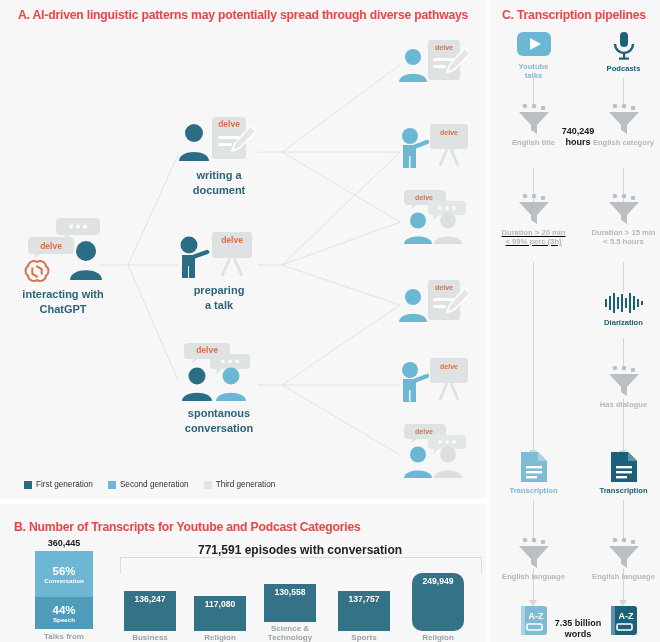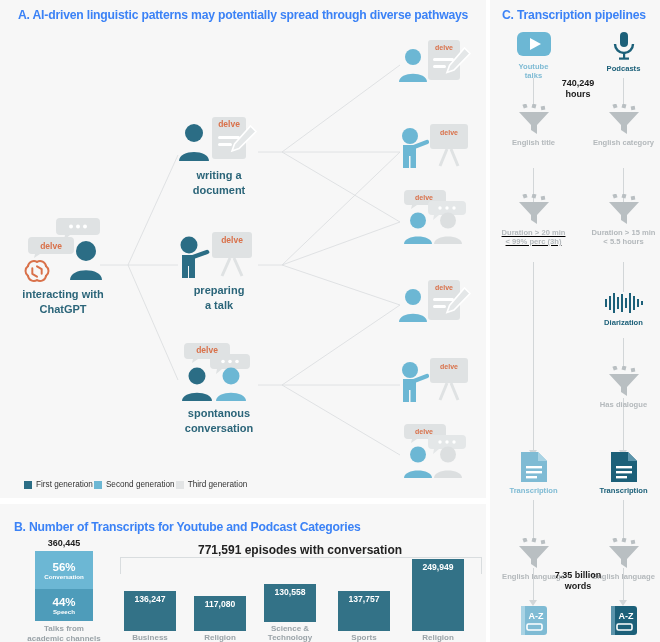--- a/index.html
+++ b/index.html
@@ -9,21 +9,21 @@
     font-family:"Liberation Sans", sans-serif;
     overflow:hidden;
     position:relative;
   }
   
   .panel{position:absolute;background:#f7f7f7;}
   #panel-a{left:0;top:0;width:486px;height:498px;}
   #panel-b{left:0;top:504px;width:486px;height:138px;}
   #panel-c{left:490px;top:0;width:170px;height:642px;background:#f7f7f7;}
   .panel-title{
-    font-size:12.2px;font-weight:bold;color:#3b82f6;
+    font-size:12.2px;font-weight:bold;color:#ef4444;
     letter-spacing:-.2px;
   }
   #a-title{position:absolute;left:18px;top:8px;}
   #b-title{position:absolute;left:14px;top:520px;}
   #c-title{position:absolute;left:502px;top:8px;}
 
   
   #svg-a{position:absolute;left:0;top:0;width:486px;height:498px;}
   .node{position:absolute;text-align:center;}
   .node-label{
@@ -31,21 +31,21 @@
     margin-top:2px;white-space:nowrap;
   }
   .icon-wrap{position:relative;display:inline-block;}
   .delve{
     font-size:8.5px;font-weight:bold;color:#d9714a;
     line-height:9px;
   }
   .delve-sm{font-size:7px;}
 
   
-  #legend-a{position:absolute;left:24px;top:480px;display:flex;align-items:center;gap:1px;}
+  #legend-a{position:absolute;left:24px;top:480px;display:flex;align-items:center;gap:15px;}
   #legend-a .li{display:flex;align-items:center;gap:4px;}
   #legend-a .sw{width:8px;height:8px;display:inline-block;}
   #legend-a .lt{font-size:8.2px;color:#333;}
 
   
   .b-legend{position:absolute;right:8px;top:523px;display:flex;gap:10px;align-items:center;}
   .b-legend .li{display:flex;align-items:center;gap:4px;}
   .b-legend .sw{width:8px;height:8px;display:inline-block;}
   .b-legend .lt{font-size:8.2px;color:#333;}
 
@@ -65,21 +65,21 @@
   #bars{position:absolute;left:120px;top:566px;width:360px;height:76px;}
   .bar-col{position:absolute;bottom:0;width:52px;text-align:center;}
   .bar-rect{position:relative;width:52px;background:#337287;margin:0 auto;}
   .bar-val{position:absolute;left:0;right:0;top:3px;color:#fff;font-size:8.6px;font-weight:bold;}
   .bar-cat{font-size:8px;color:#9aa3a8;font-weight:bold;line-height:9px;margin-top:2px;}
   .c-step{position:absolute;width:85px;text-align:center;}
   .c-lbl{font-size:7.6px;font-weight:bold;line-height:9px;}
   .c-lbl.gray{color:#b4b9bc;}
   .c-lbl.blue-l{color:#7fbbd4;}
   .c-lbl.blue-d{color:#1c6079;}
-  .c-note{position:absolute;text-align:center;font-size:9px;font-weight:bold;color:#1a1a1a;line-height:11px;}
+  .c-note{position:absolute;text-align:center;font-size:9px;font-weight:bold;color:#1a1a1a;line-height:11px;margin-top:48px;}
   .c-line{position:absolute;width:1px;background:#d2d6d8;}
   .arrowhead{position:absolute;width:0;height:0;border-left:4px solid transparent;border-right:4px solid transparent;border-top:6px solid #d2d6d8;}
 </style>
 </head>
 <body>
 
 <div class="panel" id="panel-a"></div>
 <div class="panel-title" id="a-title">A. AI-driven linguistic patterns may potentially spread through diverse pathways</div>
 
 <svg id="svg-a" viewBox="0 0 486 498">
@@ -337,21 +337,21 @@
   </div>
   <div class="li">
     <span class="sw" style="background:#2b6d85"></span>
     <span class="lt">Podcasts</span>
   </div>
 </div>
 
 <div id="stack-wrap">
   <div id="stack-total">360,445</div>
   <div class="stack-bar">
-    <div class="stack-seg" style="background:#6cb7d4;height:38px;">
+    <div class="stack-seg" style="background:#6cb7d4;height:46px;">
       <span class="stack-pct">56%</span>
       <span class="stack-sub">Conversation</span>
     </div>
     <div class="stack-seg" style="background:#4e9cba;height:32px;">
       <span class="stack-pct">44%</span>
       <span class="stack-sub">Speech</span>
     </div>
   </div>
   <div id="stack-caption">
     <div>Talks from</div>
@@ -381,21 +381,21 @@
     </div>
     <div class="bar-cat">Science &amp; Technology</div>
   </div>
   <div class="bar-col" style="left:218px;">
     <div class="bar-rect" style="height:40px;">
       <span class="bar-val">137,757</span>
     </div>
     <div class="bar-cat">Sports</div>
   </div>
   <div class="bar-col" style="left:292px;">
-    <div class="bar-rect" style="height:72px;">
+    <div class="bar-rect" style="height:58px;border-radius:10px;">
       <span class="bar-val">249,949</span>
     </div>
     <div class="bar-cat">Religion</div>
   </div>
 </div>
 
 <div class="panel" id="panel-c"></div>
 <div class="panel-title" id="c-title">C. Transcription pipelines</div>
 
 <div class="c-line" style="left:533px;top:78px;height:26px;"></div>

